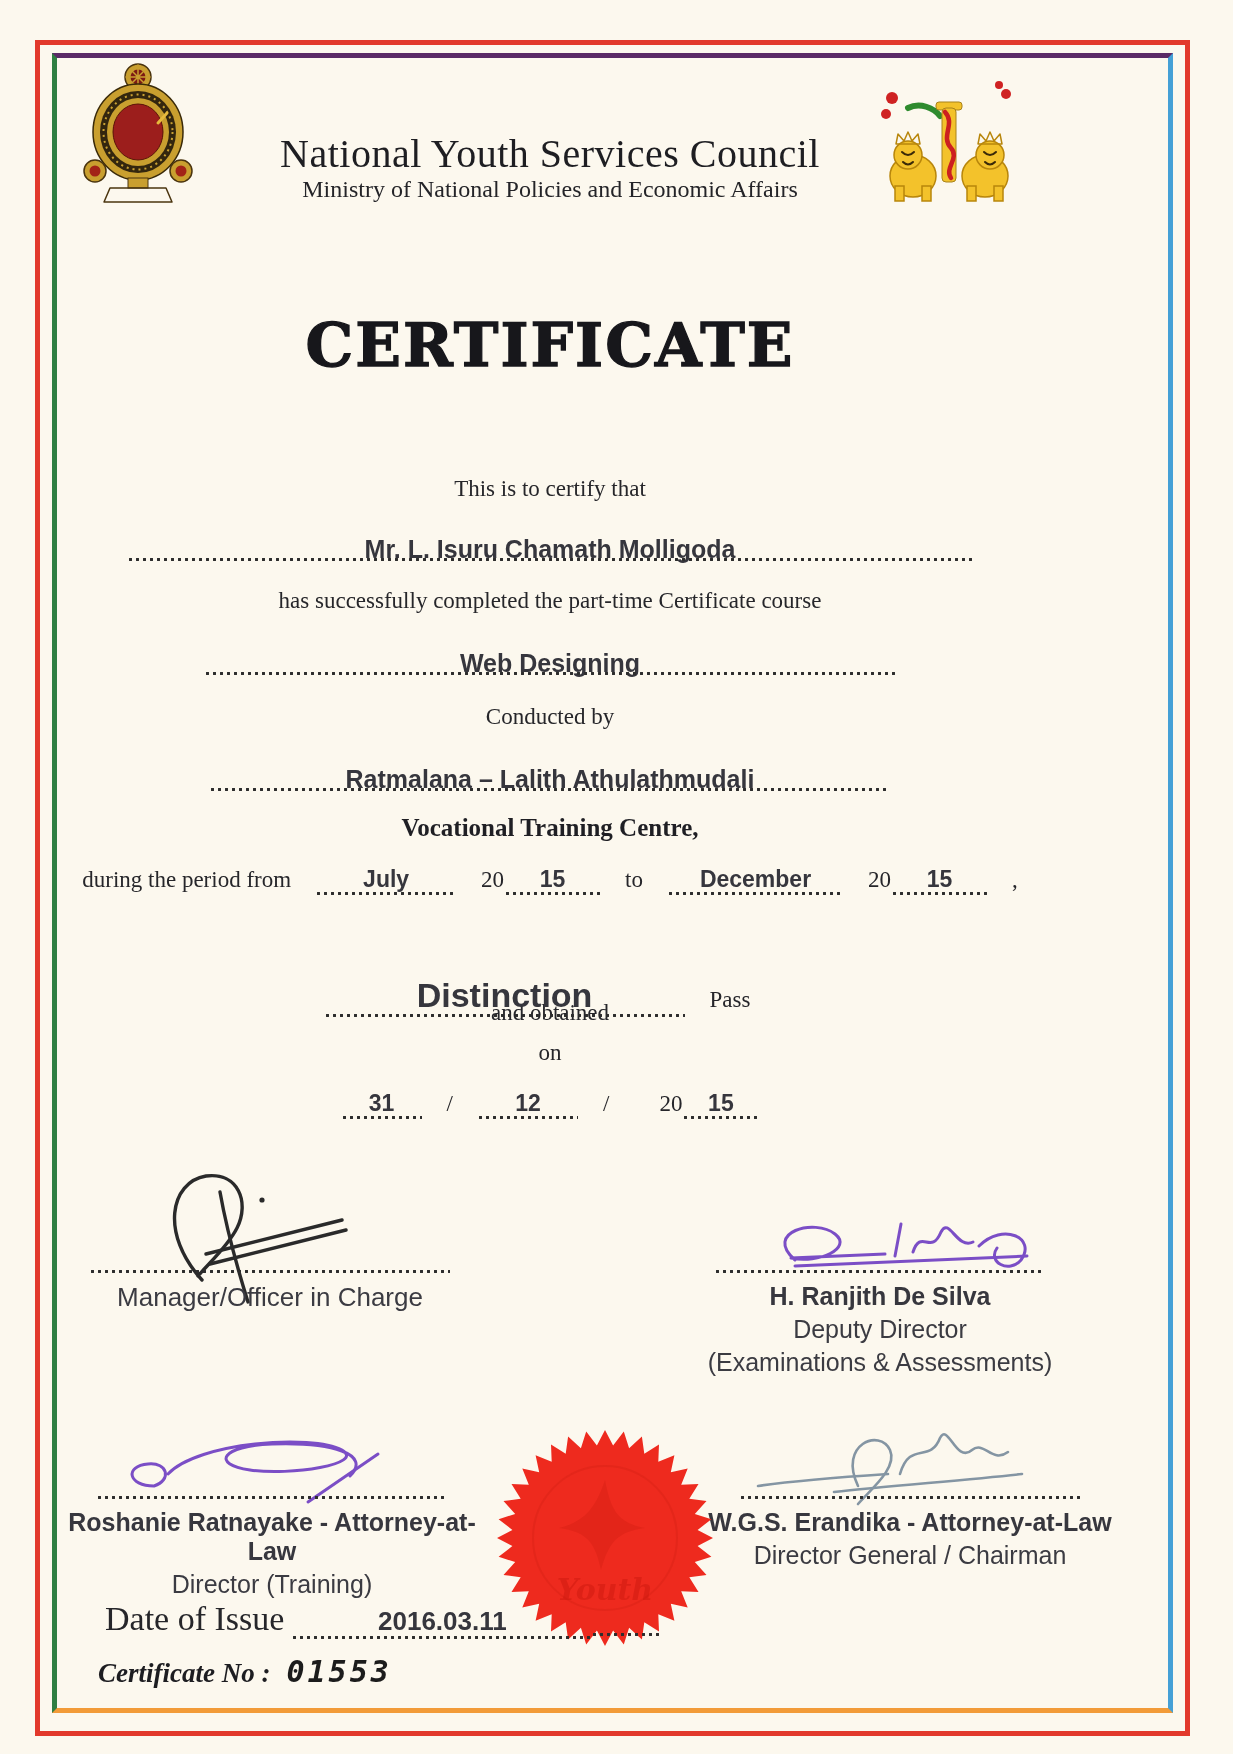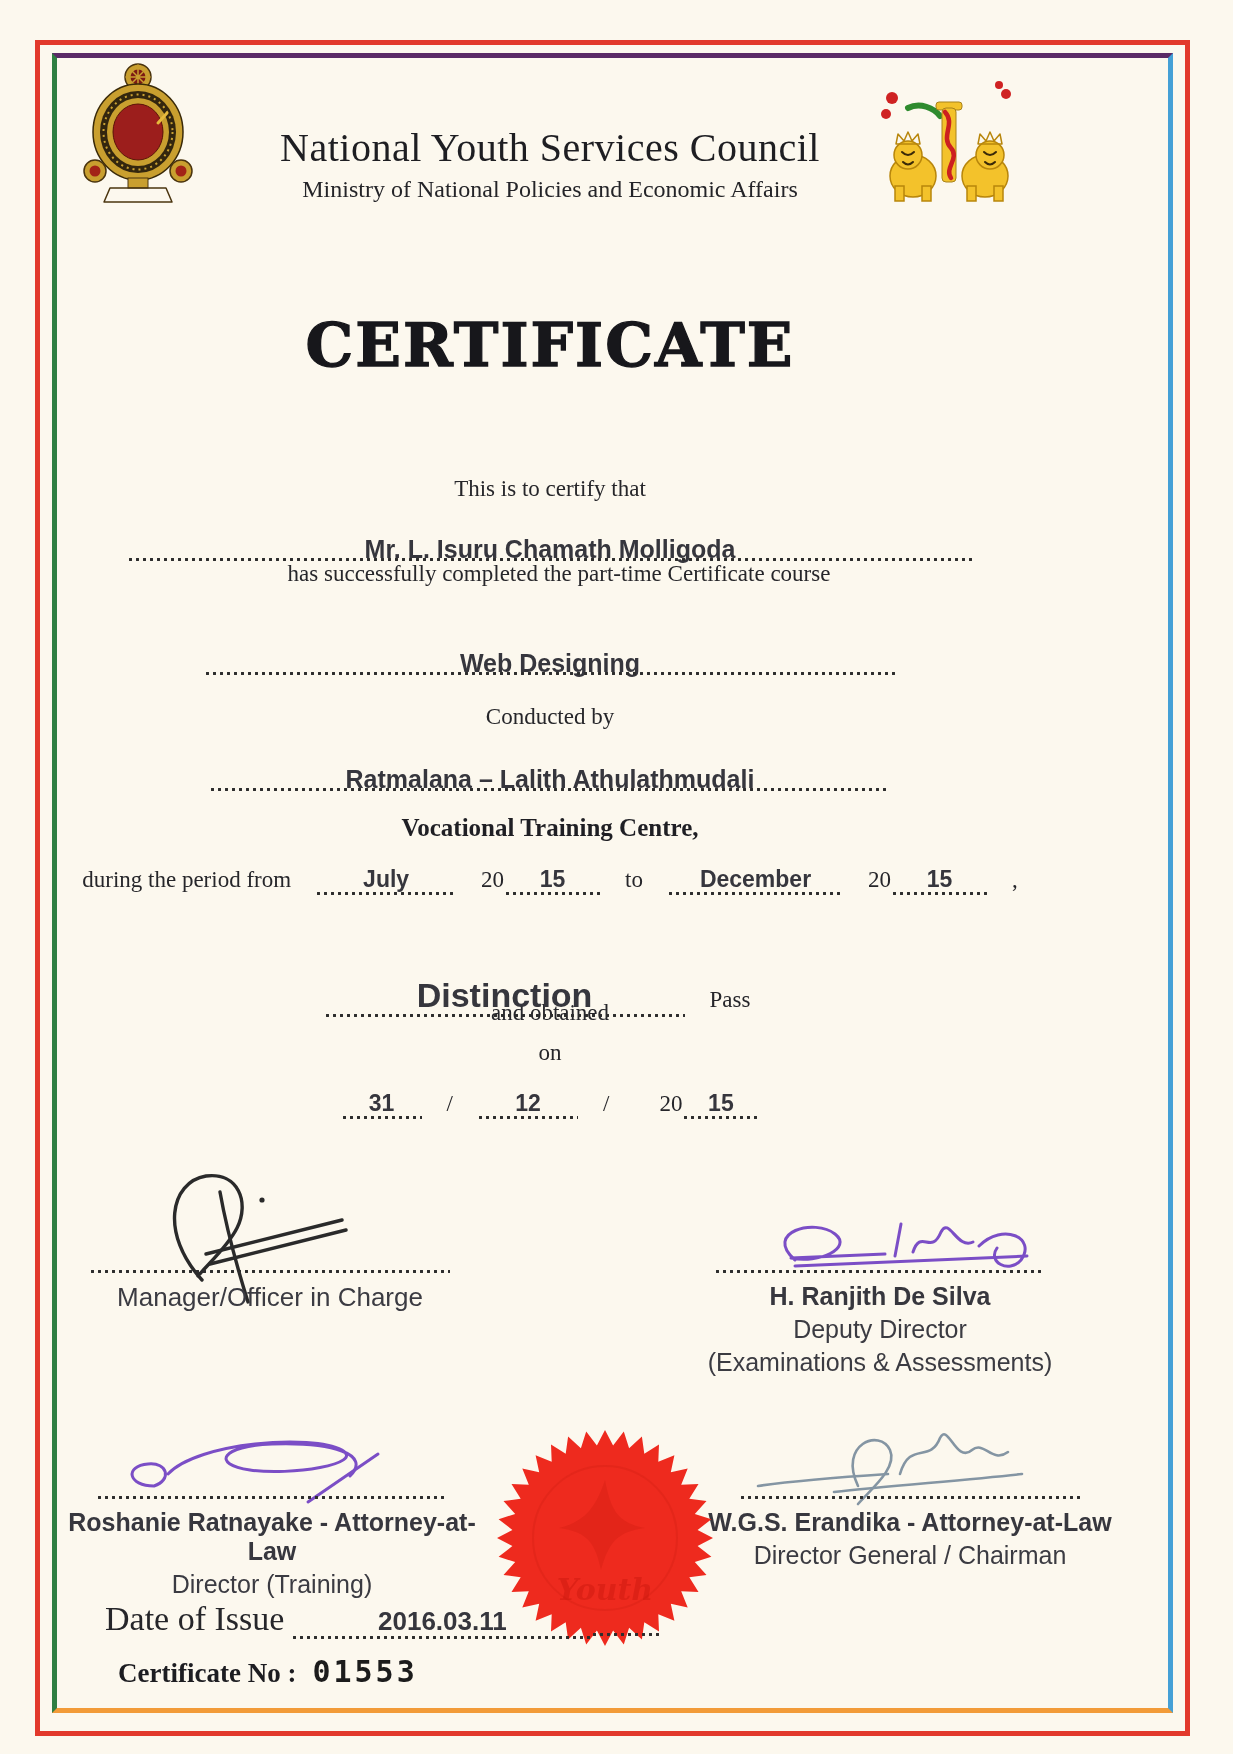--- a/index.html
+++ b/index.html
@@ -98,33 +98,33 @@
       <rect x="89" y="108" width="9" height="15" fill="#f3c22b"></rect>
         <rect x="116" y="108" width="9" height="15" fill="#f3c22b"></rect>
       <circle cx="112" cy="77" r="14" fill="#f3c22b"></circle>
       <path d="M100,66 L124,66 L122,56 L116,63 L112,54 L108,63 L102,56 Z" fill="#f3c22b"></path>
     </g>
     <path d="M24,74 Q30,80 36,74 M25,84 Q30,89 35,84" stroke="#3a2a08" stroke-width="2" fill="none"></path>
     <path d="M106,74 Q112,80 118,74 M107,84 Q112,89 117,84" stroke="#3a2a08" stroke-width="2" fill="none"></path>
   </svg>
 
   <div class="rows">
-    <div class="row org-title" style="top:124px;">National Youth Services Council</div>
+    <div class="row org-title" style="top:130px;">National Youth Services Council</div>
     <div class="row org-sub" style="top:176px;">Ministry of National Policies and Economic Affairs</div>
     <div class="row bodytext" style="top:476px;">This is to certify that</div>
 
     <div class="row cert-title" style="top:310px;">CERTIFICATE</div>
 
     <div class="row" style="top:522px;">
       <div class="fillblock dl" style="width:845px;height:40px;">
         <span class="val" style="font-size:25px;">Mr. L. Isuru Chamath Molligoda</span>
       </div>
     </div>
 
-    <div class="row bodytext" style="top:561px;margin-left:9px;">has successfully completed the part-time Certificate course</div>
+    <div class="row bodytext" style="top:588px;">has successfully completed the part-time Certificate course</div>
 
     <div class="row" style="top:636px;">
       <div class="fillblock dl" style="width:690px;height:40px;">
         <span class="val" style="font-size:25px;">Web Designing</span>
       </div>
     </div>
 
     <div class="row bodytext" style="top:704px;">Conducted by</div>
 
     <div class="row" style="top:752px;">
@@ -223,17 +223,17 @@
   </svg>
 
   <div class="footer-row" style="left:105px;top:1600px;">
     <span class="issue-label serif">Date of Issue</span>
     <span class="dotseg dl" style="width:300px;margin-left:8px;">
       <span class="val" style="font-size:26px;">2016.03.11</span>
     </span>
     <span class="dotseg dl" style="width:70px;">&nbsp;</span>
   </div>
 
-  <div class="footer-row" style="left:118px;top:1654px;">
+  <div class="footer-row" style="left:98px;top:1654px;font-style:italic;">
     <span class="certno-label serif">Certificate No :</span>
     <span class="certno-val">01553</span>
   </div>
 </div>
 
 </body></html>

